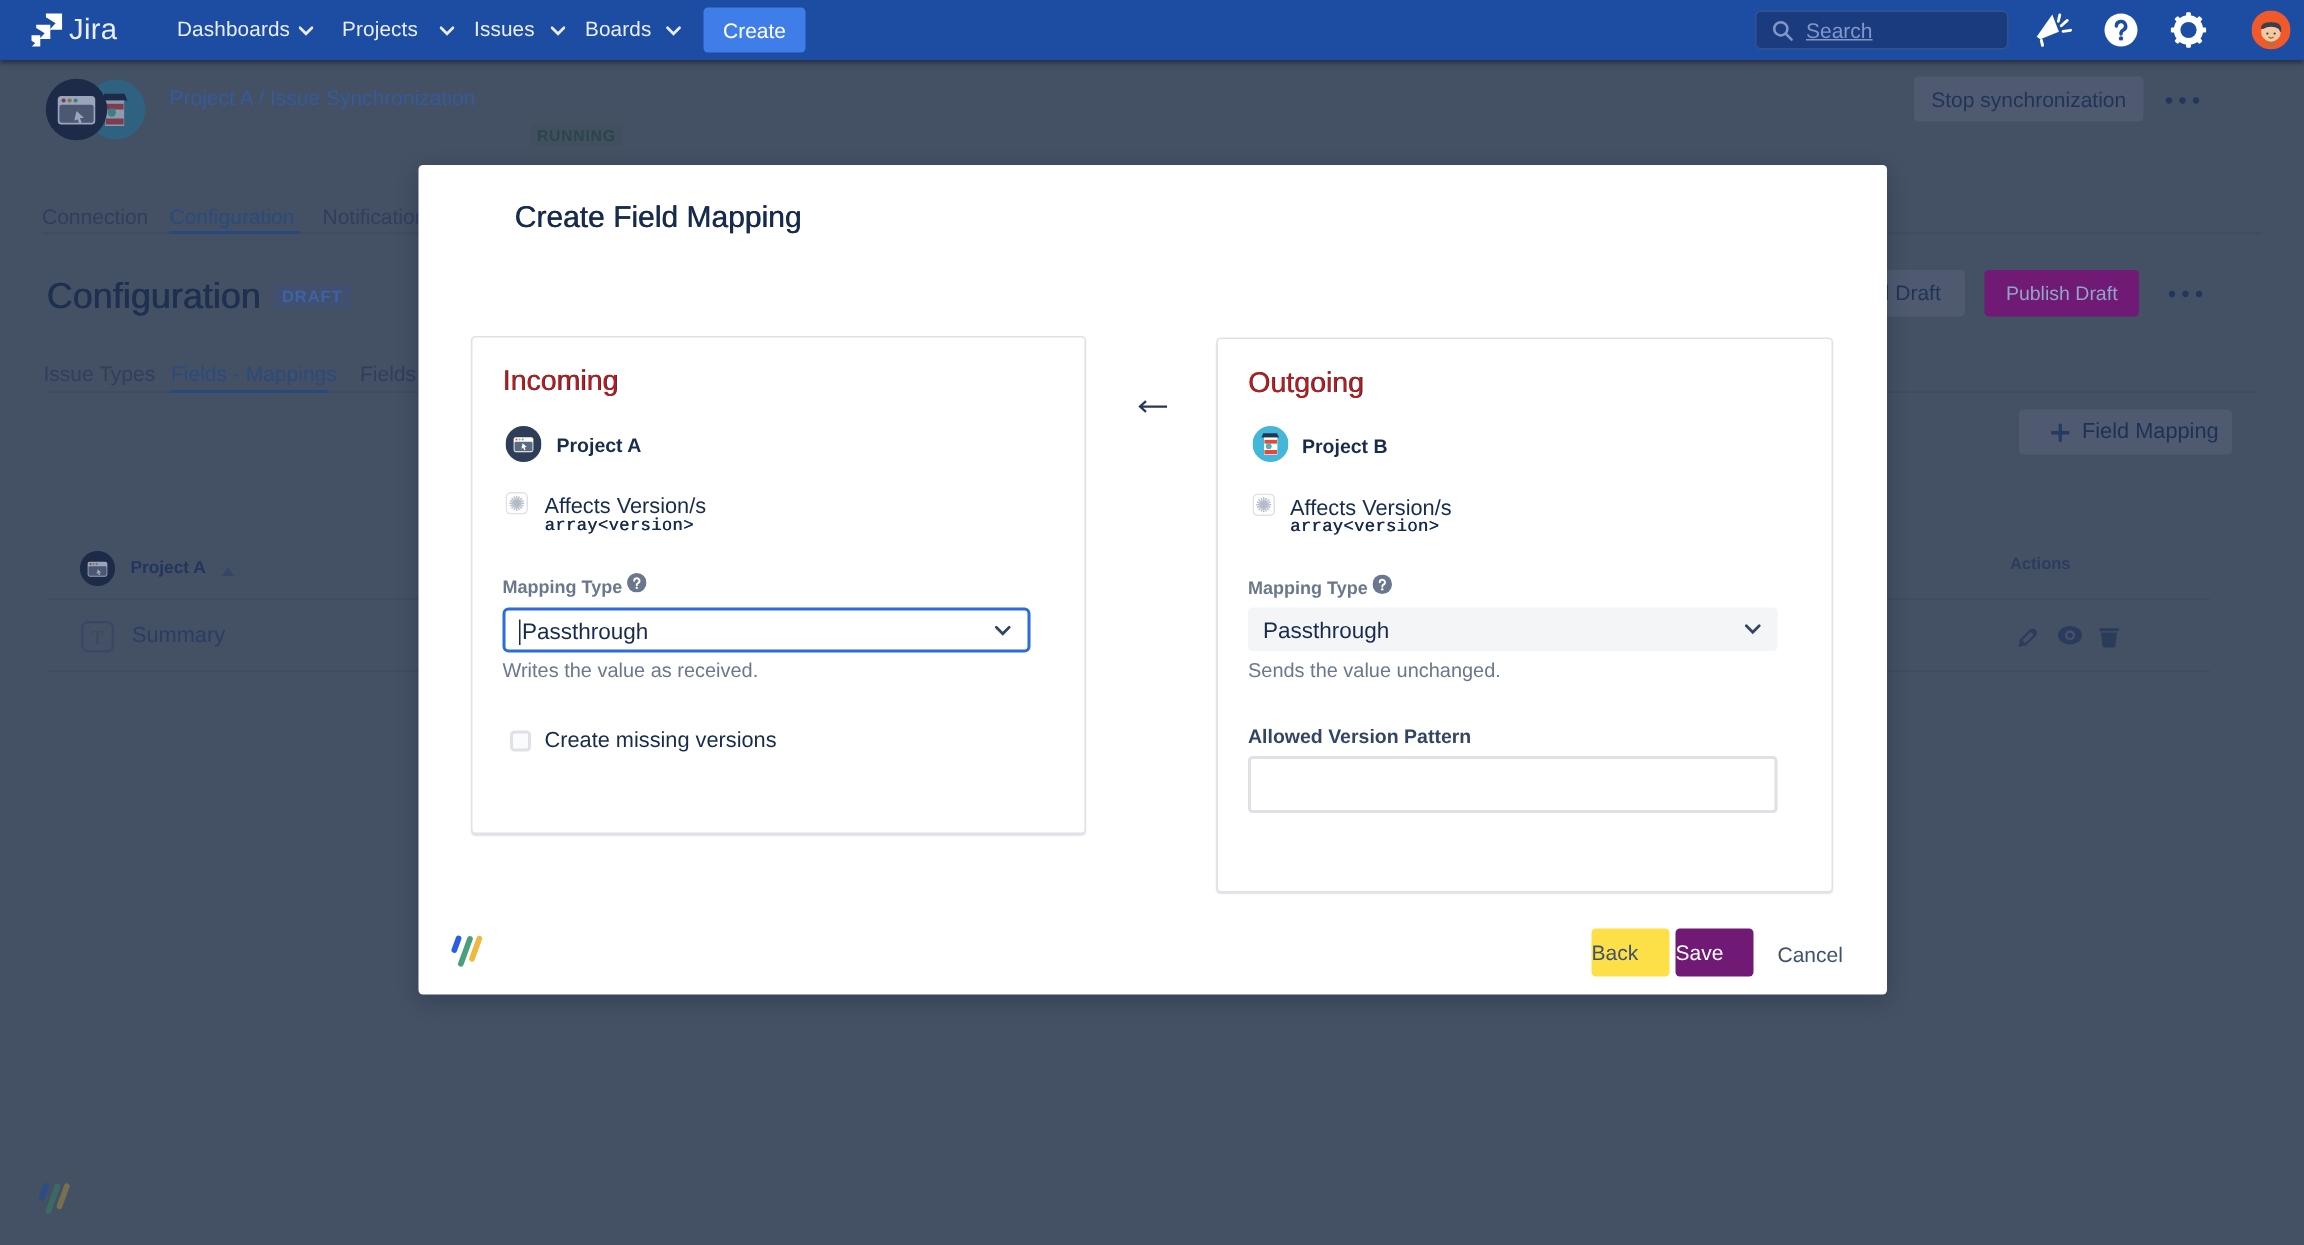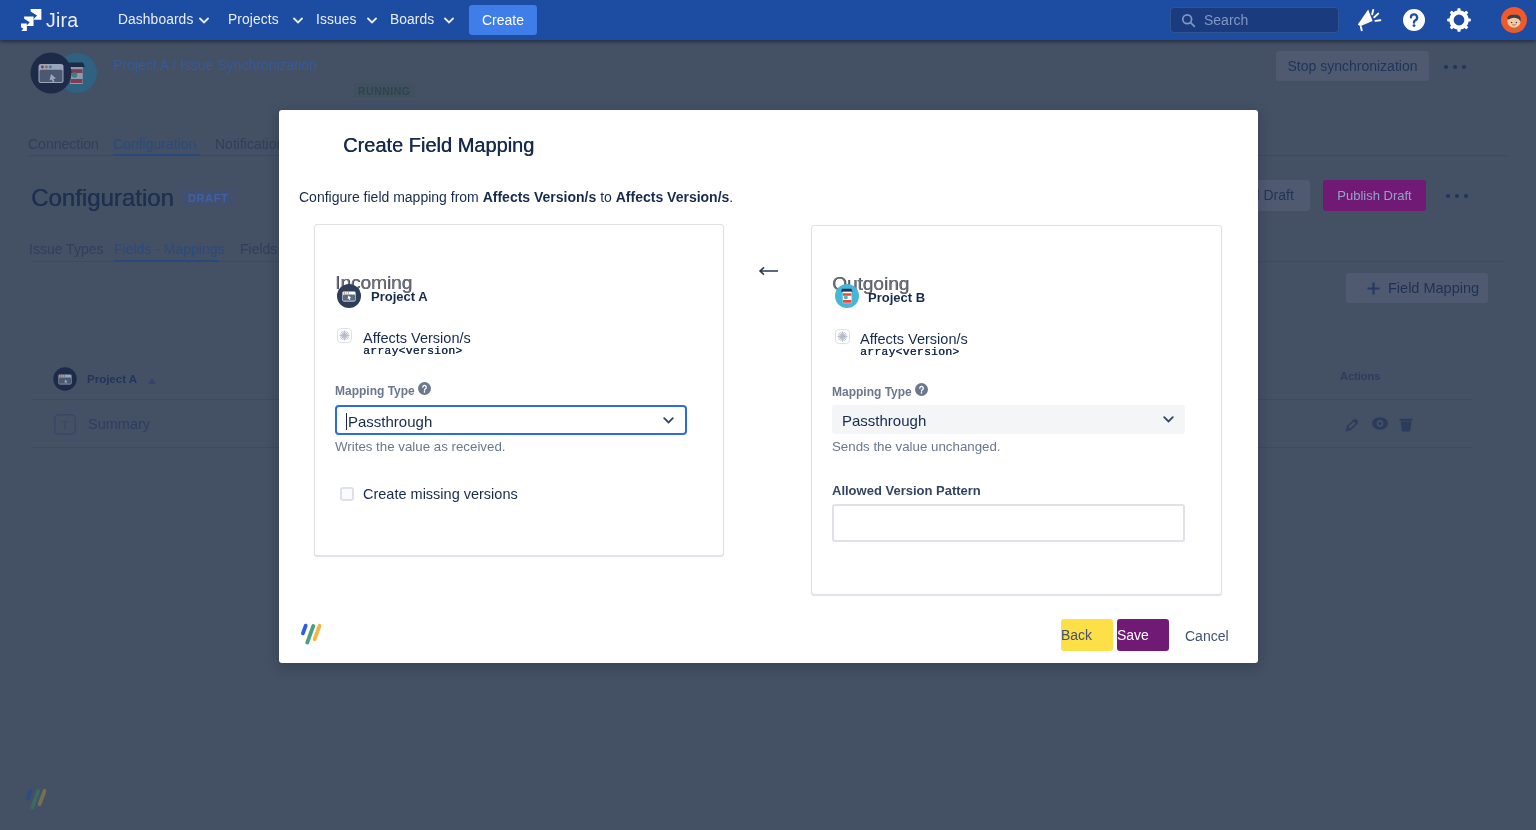--- a/index.html
+++ b/index.html
@@ -5,31 +5,31 @@
 * { margin:0; padding:0; box-sizing:border-box; }
 html,body { width:1536px; height:830px; overflow:hidden; }
 body { font-family:"Liberation Sans", sans-serif; background:#445064; position:relative; }
 .abs { position:absolute; }
 
 
 #nav { position:absolute; left:0; top:0; width:1536px; height:40px; background:#1d4ca3; box-shadow:0 2px 3px rgba(10,18,38,.5); z-index:5; }
 #nav .navitem { position:absolute; top:0; height:40px; line-height:40px; color:#e9eef8; font-size:13.8px; font-weight:400; letter-spacing:0.1px; }
 #create-btn { position:absolute; left:469px; top:5px; width:68px; height:30px; background:#3f7de8; border-radius:3px; color:#fff; font-size:14px; font-weight:500; text-align:center; line-height:30px; }
 #search { position:absolute; left:1170px; top:7px; width:169px; height:26px; background:#1a3b7e; border:1px solid #31548f; border-radius:4px; }
-#search span { position:absolute; left:33px; top:4px; font-size:14px; color:#8296c7; }
+#search span { position:absolute; left:33px; top:4px; font-size:14px; color:#8296c7;text-decoration:underline; }
 
 
 #page { position:absolute; left:0; top:40px; width:1536px; height:790px; background:#445064; }
 .hr { position:absolute; height:1px; background:#3f4960; }
 
 
 #modal { position:absolute; left:279px; top:110px; width:979px; height:553px; background:#ffffff; border-radius:3px; box-shadow:0 4px 14px rgba(9,20,45,.24); z-index:10; }
 #modal h2 { position:absolute; left:20px; top:24px; font-size:20px; font-weight:400; color:#172b4d; text-shadow:0.4px 0 0 #172b4d;margin-left:44px; }
 .card { position:absolute; background:#fff; border:1px solid #dfe1e6; border-radius:3px; box-shadow:0 1px 1px rgba(9,30,66,.13); }
-.cardtitle { position:absolute; left:20px; top:19px; font-size:19px; font-weight:400; color:#737373; text-shadow:0.4px 0 0 #172b4d;margin-top:28px; }
+.cardtitle { position:absolute; left:20px; top:19px; font-size:19px; font-weight:400; color:#b91c1c; text-shadow:0.4px 0 0 #172b4d; }
 .pname { position:absolute; left:56px; top:64px; font-size:13px; font-weight:700; color:#172b4d; }
 .fname { position:absolute; left:48px; top:105px; font-size:14.5px; color:#172b4d; }
 .ftype { position:absolute; left:48px; top:119px; font-family:"Liberation Mono", monospace; font-size:11.5px; color:#172b4d; letter-spacing:0.2px; text-shadow:0.3px 0 0 #172b4d; }
 .mlabel { position:absolute; left:20px; top:159px; font-size:12px; font-weight:700; color:#6b778c; }
 .helper { position:absolute; left:20px; font-size:13.3px; color:#6b778c; line-height:16.3px; }
 .selecttext { font-size:15px; color:#172b4d; }
 </style>
 </head>
 <body>
 
@@ -201,21 +201,20 @@
 
   <svg class="abs" style="left:24px;top:747px" width="28" height="26" viewBox="0 0 28 26">
     <rect x="3.4" y="1.5" width="3.8" height="12" rx="1.9" fill="#2c4c86" transform="rotate(20 5.3 7.5)"></rect>
     <rect x="9.4" y="1.5" width="3.8" height="21.5" rx="1.9" fill="#3c6a62" transform="rotate(20 11.3 12.2)"></rect>
     <rect x="16.2" y="1.5" width="3.8" height="18" rx="1.9" fill="#77704f" transform="rotate(20 18.1 10.5)"></rect>
   </svg>
 </div>
 
 <div id="modal">
   <h2>Create Field Mapping</h2>
-  <div class="abs" style="left:20px;top:79px;font-size:14px;color:#172b4d">Configure field mapping from <b>Affects Version/s</b> to <b>Affects Version/s</b>.</div>
 
   <svg class="abs" style="left:478px;top:155px" width="22" height="12" viewBox="0 0 22 12">
     <path d="M21 6 H2.6 M7 2.4 3 6 7 9.6" stroke="#2a3752" stroke-width="1.5" fill="none"></path>
   </svg>
 
   <div class="card" style="left:35px;top:114px;width:410px;height:332px">
     <div class="cardtitle">Incoming</div>
     <svg class="abs" style="left:22px;top:59px" width="24" height="24" viewBox="0 0 42 42">
       <circle cx="21" cy="21" r="21" fill="#2e3d58"></circle>
       <rect x="9.5" y="13" width="23" height="17.5" rx="2.5" fill="#fff"></rect>

